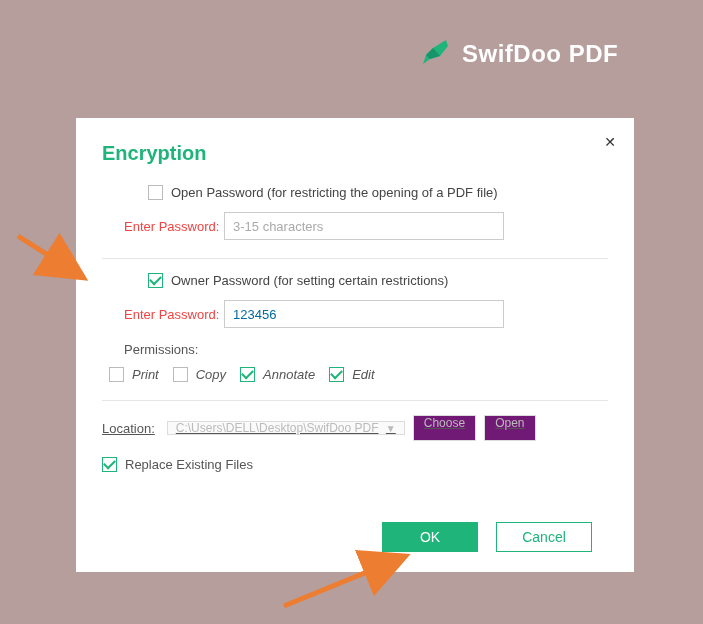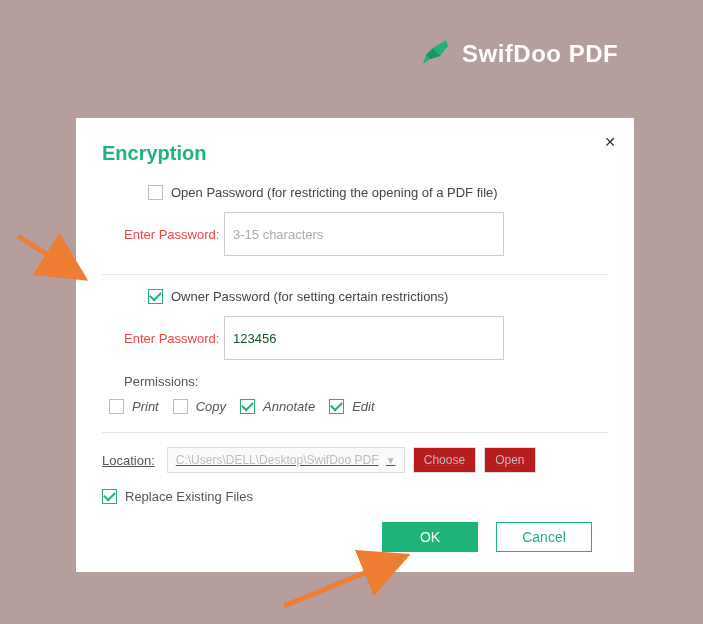--- a/index.html
+++ b/index.html
@@ -54,52 +54,52 @@
     border-bottom: 2px solid #1fb47a;
     transform: rotate(-45deg) translate(1px,-1px);
   }
   .section-label { color: #444; font-size: 13px; }
   .field-row {
     display: flex; align-items: center;
     margin-top: 12px; margin-left: 22px;
   }
   .field-label { width: 100px; color: #ef4444; }
   .text-input {
-    width: 280px; height: 44px;
+    width: 280px; height: 28px;
     border: 1px solid #ccc;
     padding: 0 8px;
-    font-size: 13px; color: #14532d;
+    font-size: 13px; color: #0369a1;
     outline: none;
   }
   .text-input::placeholder { color: #aaa; }
   .hr {
     border: none; border-top: 1px solid #e6e6e6;
     margin: 18px 0 14px 0;
   }
   .perm-label { margin-left: 22px; margin-top: 14px; margin-bottom: 10px; color:#555;}
   .perms { display: flex; gap: 14px; margin-left: 7px; align-items: center; font-style: italic; }
   .perm-item { display: flex; align-items: center; }
   .perm-item span { margin-left: 0px; color:#555;}
   .loc-row { display: flex; align-items: center; gap: 8px; margin-top: 0; text-decoration: underline;}
   .loc-label { color: #555; margin-right: 4px;}
   .loc-input {
     width: 238px; height: 14px;
     border: 1px solid #ddd;
     background: #fafafa;
     color: #bbb; font-size: 12px;
-    padding: 12px 8px;
+    padding: 0 8px;
     display: flex; align-items: center; justify-content: space-between;
   }
   .loc-caret { color:#bbb; font-size:10px;}
   .btn-small {
     height: 26px; padding: 0 10px;
     border: 1px solid #ddd;
-    background: #b91c1c; color: #bbb;
+    background: #701a75; color: #bbb;
     font-size: 12px;
-    display: inline-flex; align-items: center;
+    display: inline-flex; align-items: flex-start;
     cursor: pointer;
   }
   .replace-row { margin-top: 16px; display:flex; align-items:center;}
   .footer {
     position: absolute;
     bottom: 20px; right: 42px;
     display: flex; gap: 18px;
   }
   .btn {
     width: 96px; height: 30px;

